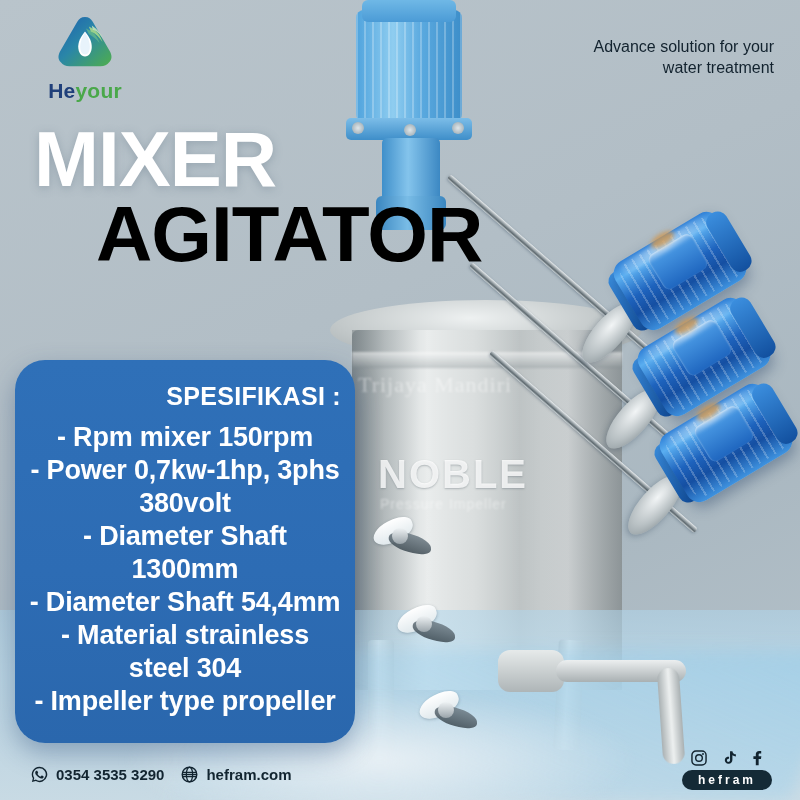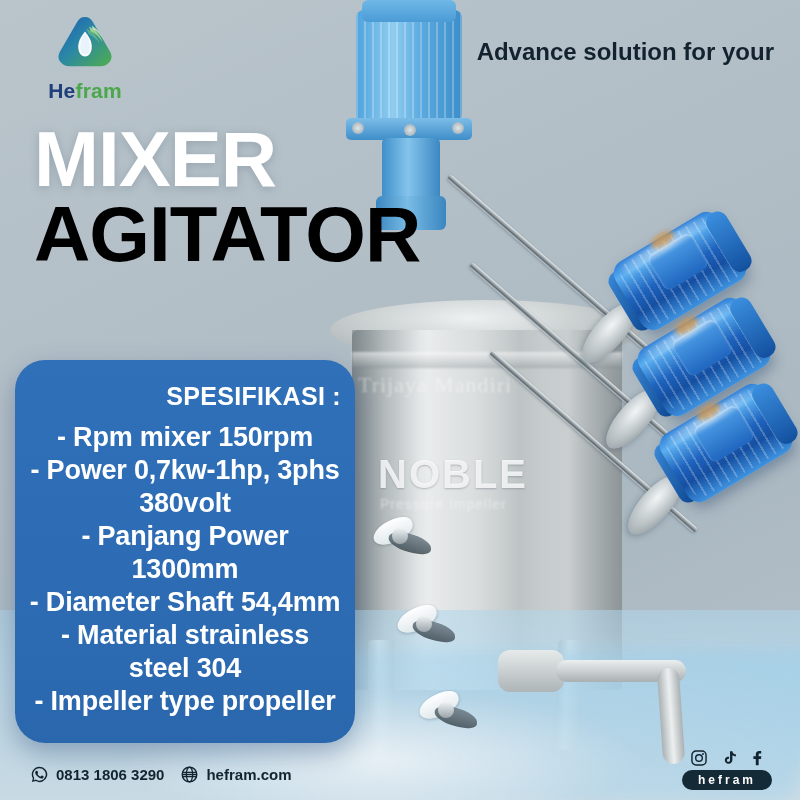--- a/index.html
+++ b/index.html
@@ -102,27 +102,27 @@
     background:linear-gradient(180deg,#eef2f4,#9aa4aa);}
 
   
   .logo-wrap{position:absolute;left:30px;top:14px;width:110px;text-align:center;}
   .logo-mark{width:62px;height:58px;margin:0 auto;}
   .logo-text{font-size:21px;font-weight:700;margin-top:3px;letter-spacing:.2px;}
   .logo-text .a{color:#1f3f7a;}
   .logo-text .b{color:#4aa84a;}
 
   .tagline{position:absolute;right:26px;top:36px;width:330px;text-align:right;
-    font-size:24px;font-weight:700;line-height:1.32;color:#12222e;padding-left:32px;}
+    font-size:16px;font-weight:400;line-height:1.32;color:#12222e;padding-left:32px;}
 
   .title{position:absolute;left:34px;top:124px;width:520px;}
   .title .l1{font-size:78px;font-weight:800;line-height:.92;color:#ffffff;letter-spacing:-1px;
     text-shadow:0 2px 10px rgba(90,110,125,.35);}
   .title .l2{font-size:78px;font-weight:800;line-height:.98;color:#000000;letter-spacing:-1px;
-    }
+    margin-left:62px;}
 
   .spec{position:absolute;left:15px;top:360px;width:340px;
     background:linear-gradient(180deg,#2f70b8 0%,#2d6cb4 55%,#2a67ad 100%);
     border-radius:30px;padding:22px 14px 26px;box-sizing:border-box;
     box-shadow:0 10px 26px rgba(25,60,110,.35);}
   .spec h3{margin:0 0 10px;font-size:25px;font-weight:700;color:#ffffff;text-align:right;letter-spacing:.3px;}
   .spec ul{margin:0;padding:0;list-style:none;}
   .spec li{font-size:27px;font-weight:700;color:#ffffff;text-align:center;line-height:1.22;
     letter-spacing:-.2px;}
 
@@ -236,53 +236,54 @@
         </linearGradient>
       </defs>
       <path d="M32 3 C36 3 38 5 40 8 L58 39 C60 43 60 47 57 50 C55 53 52 54 48 54 L16 54 C12 54 9 53 7 50 C4 47 4 43 6 39 L24 8 C26 5 28 3 32 3 Z" fill="url(#lg)"></path>
       <path d="M32 18 C37 24 39 29 39 34 C39 40 36 44 32 44 C28 44 25 40 25 34 C25 29 27 24 32 18 Z" fill="#ffffff"></path>
       <path d="M32 19 C35 24 37 29 37 34 C37 39 35 42 32 42 C29 42 27 39 27 34 C27 29 29 24 32 19 Z" fill="#e8f3fb"></path>
       <path d="M33 15 C40 18 45 23 47 30 C44 26 40 23 36 21 Z" fill="url(#lf)"></path>
       <path d="M36 13 C43 16 48 22 50 29 C47 24 43 20 38 18 Z" fill="#a6d88a" opacity=".9"></path>
       <path d="M39 12 C45 16 49 21 51 27 C49 22 45 18 40 16 Z" fill="#cfe9bb" opacity=".85"></path>
     </svg>
     <div class="logo-text">
-      <span class="a">He</span><span class="b">fram</span>
+      <span class="a">He</span><span class="b">your</span>
     </div>
   </div>
 
   <div class="tagline">
     <div>Advance solution for your</div>
+    <div>water treatment</div>
   </div>
 
   <div class="title">
     <div class="l1">MIXER</div>
     <div class="l2">AGITATOR</div>
   </div>
 
   <div class="spec">
     <h3>SPESIFIKASI :</h3>
     <ul>
       <li>- Rpm mixer 150rpm</li>
       <li>- Power 0,7kw-1hp, 3phs 380volt</li>
-      <li>- Panjang Power 1300mm</li>
+      <li>- Diameter Shaft 1300mm</li>
       <li>- Diameter Shaft 54,4mm</li>
       <li>- Material strainless steel 304</li>
       <li>- Impeller type propeller</li>
     </ul>
   </div>
 
   <div class="footer">
     <div class="contact">
       <div class="citem">
         <svg width="19" height="19" viewBox="0 0 24 24">
           <path d="M12 2.2A9.7 9.7 0 0 0 3.6 16.8L2.4 21.6l4.95-1.25A9.7 9.7 0 1 0 12 2.2Zm0 1.8a7.9 7.9 0 1 1-4.1 14.66l-.36-.22-2.9.73.76-2.83-.24-.38A7.9 7.9 0 0 1 12 4Z" fill="#122430"></path>
           <path d="M9.3 7.6c-.2-.46-.4-.47-.58-.48h-.5c-.17 0-.46.07-.7.33-.24.26-.92.9-.92 2.2s.95 2.55 1.08 2.73c.13.17 1.82 2.9 4.5 3.96 2.22.87 2.67.7 3.16.66.48-.05 1.55-.63 1.77-1.25.22-.62.22-1.15.15-1.26-.06-.11-.24-.17-.5-.3-.26-.13-1.54-.76-1.78-.85-.24-.09-.41-.13-.58.13-.17.26-.67.85-.82 1.02-.15.18-.3.2-.56.07-.26-.13-1.1-.4-2.1-1.3-.78-.69-1.3-1.54-1.45-1.8-.15-.26-.02-.4.11-.53.12-.12.26-.3.39-.46.13-.15.17-.26.26-.44.09-.17.04-.33-.02-.46-.07-.13-.57-1.43-.8-1.95Z" fill="#122430"></path>
         </svg>
-        <span>0813 1806 3290</span>
+        <span>0354 3535 3290</span>
       </div>
       <div class="citem">
         <svg width="19" height="19" viewBox="0 0 24 24">
           <circle cx="12" cy="12" r="9.2" fill="none" stroke="#122430" stroke-width="1.8"></circle>
           <ellipse cx="12" cy="12" rx="4" ry="9.2" fill="none" stroke="#122430" stroke-width="1.6"></ellipse>
           <path d="M3 9.2h18M3 14.8h18M2.8 12h18.4" stroke="#122430" stroke-width="1.6"></path>
         </svg>
         <span>hefram.com</span>
       </div>
     </div>

